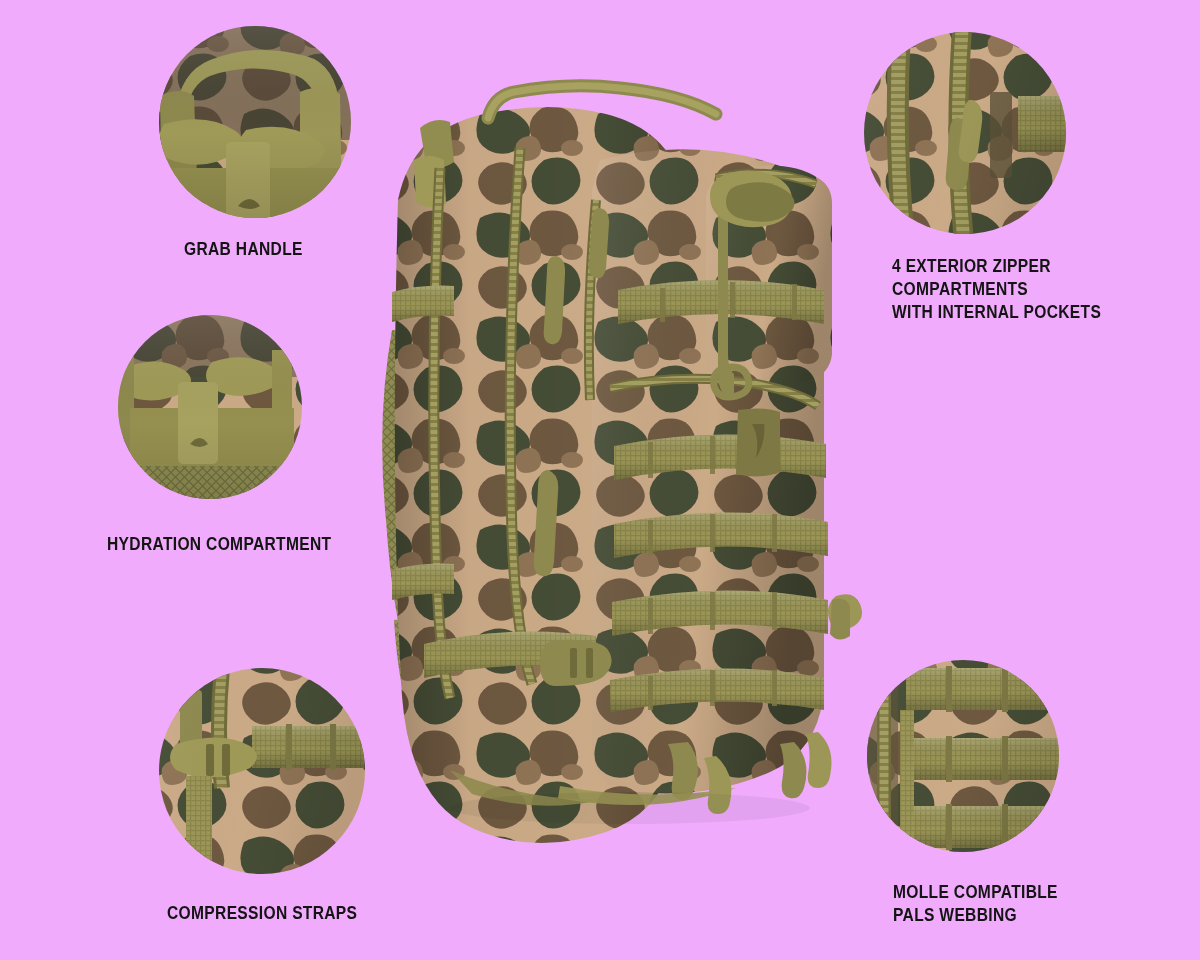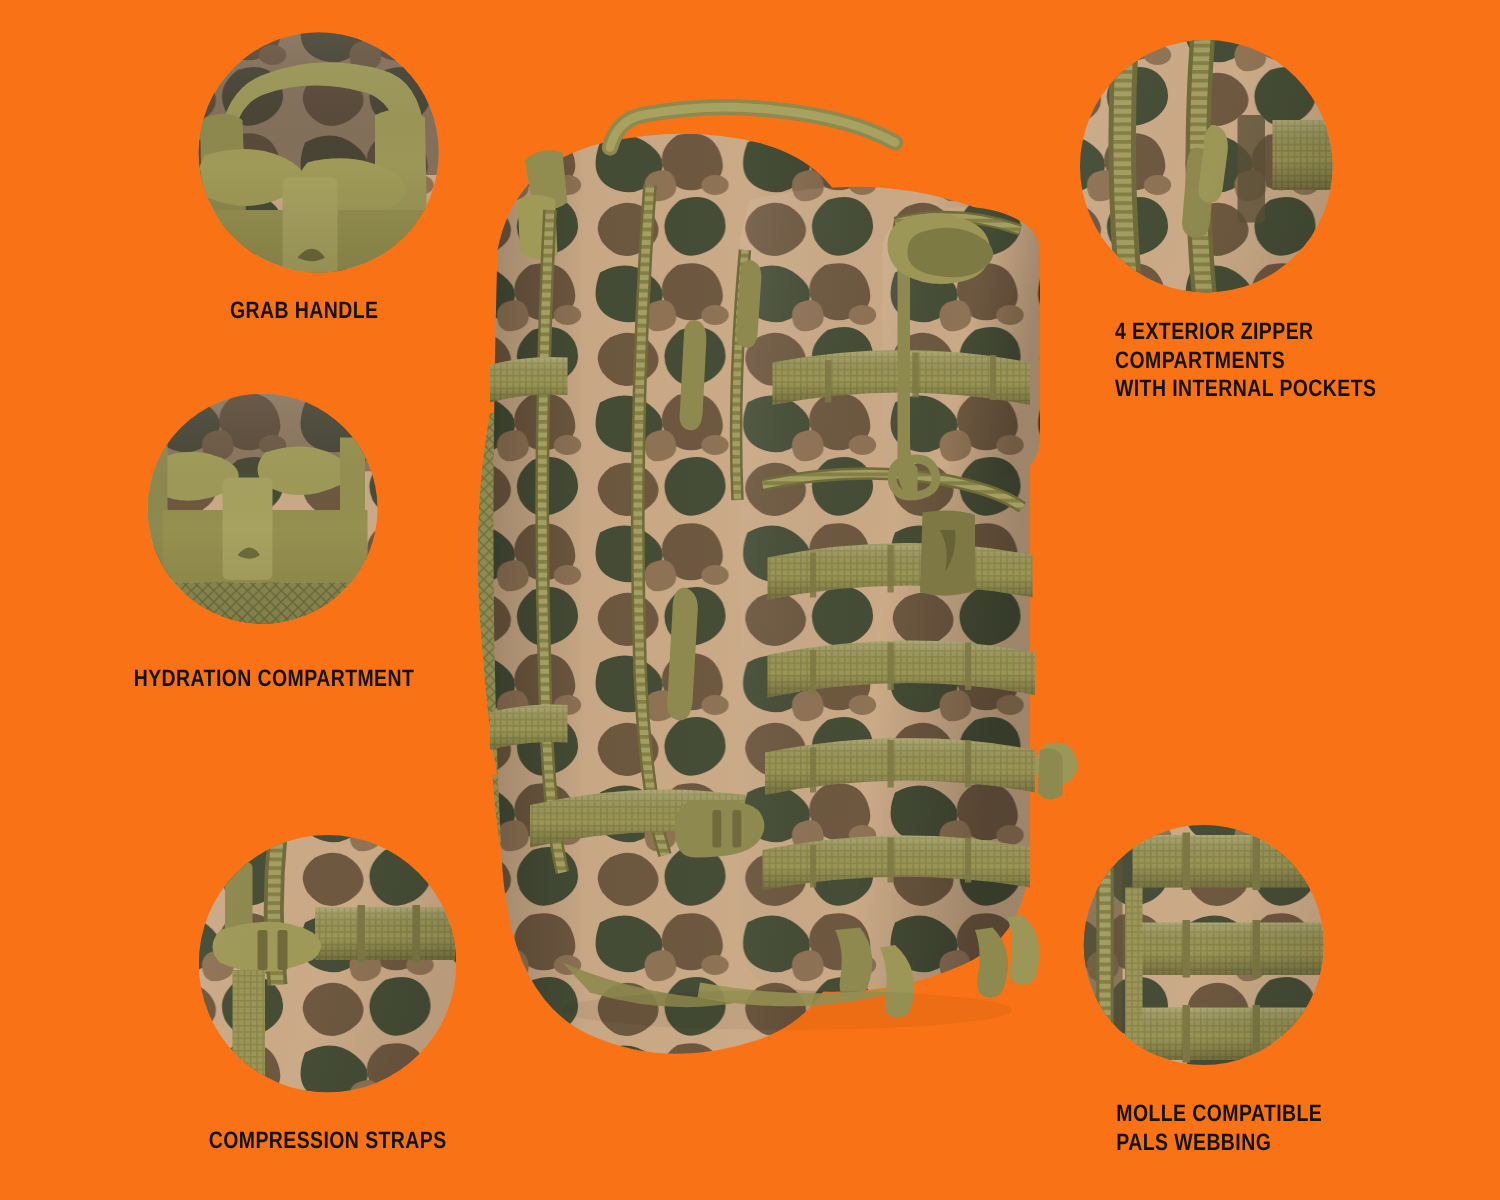--- a/index.html
+++ b/index.html
@@ -9,21 +9,21 @@
     background: #ffffff;
   }
   body {
     font-family: "Liberation Sans", sans-serif;
     -webkit-font-smoothing: antialiased;
   }
   #stage {
     position: relative;
     width: 1200px;
     height: 960px;
-    background: #f97316;
+    background: #f0abfc;
     overflow: hidden;
   }
   svg#art-layer   { z-index: 2; }
 
   
   .caption {
     position: absolute;
     z-index: 9;
     font-family: "Liberation Sans", sans-serif;
     font-weight: bold;

